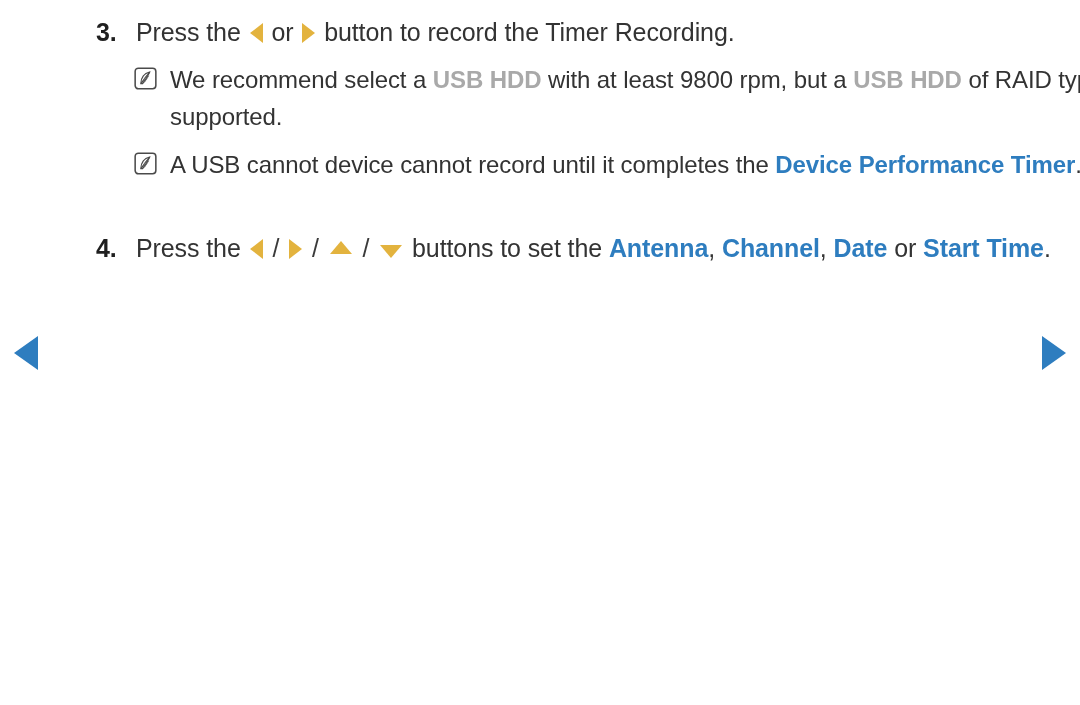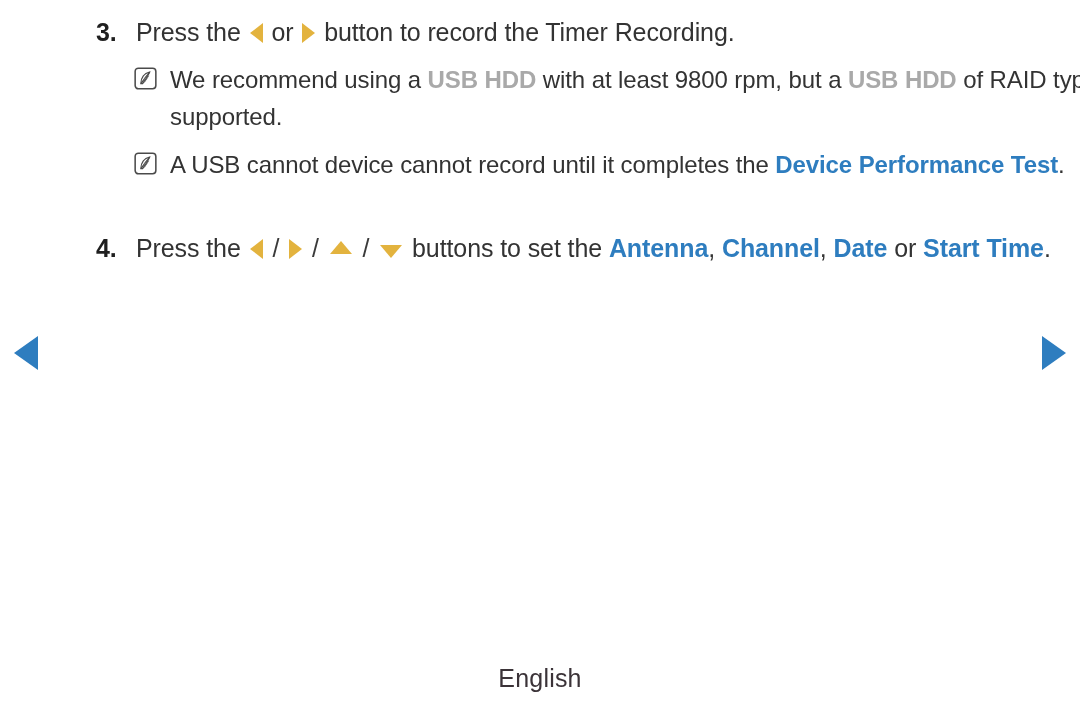--- a/index.html
+++ b/index.html
@@ -165,38 +165,37 @@
       <span>Press the </span><span class="arrow left"></span><span> or </span><span class="arrow right"></span><span> button to record the Timer Recording.</span>
     </p>
 
     <p class="note" style="position:absolute; left:0; top:61px; width:1036px;">
       <svg class="note-icon" viewBox="0 0 24 24">
         <rect x="1.2" y="1.2" width="21.6" height="21.6" rx="3.4" ry="3.4" fill="none" stroke="#4a4a4a" stroke-width="1.6"></rect>
         <path d="M7.2 17.4 C7.2 11.4 10.6 6.6 16.2 5.4 C14.4 9.6 12.2 13.8 8.8 17.4 Z" fill="none" stroke="#4a4a4a" stroke-width="1.4"></path>
         <path d="M7.2 17.4 L16.2 5.4" fill="none" stroke="#4a4a4a" stroke-width="1.2"></path>
         <path d="M9.4 14.0 L14.2 7.6 M10.8 16.1 L15.4 9.2" fill="none" stroke="#6a6a6a" stroke-width="0.9"></path>
       </svg>
-      <span>We recommend using a </span><span class="kw-gray">USB HDD</span><span> with at least 9800 rpm, but a </span><span class="kw-gray">USB HDD</span><span> of RAID type is not supported.</span>
+      <span>We recommend select a </span><span class="kw-gray">USB HDD</span><span> with at least 9800 rpm, but a </span><span class="kw-gray">USB HDD</span><span> of RAID type is not supported.</span>
     </p>
 
     <p class="note" style="position:absolute; left:0; top:146px; width:940px;">
       <svg class="note-icon" viewBox="0 0 24 24">
         <rect x="1.2" y="1.2" width="21.6" height="21.6" rx="3.4" ry="3.4" fill="none" stroke="#4a4a4a" stroke-width="1.6"></rect>
         <path d="M7.2 17.4 C7.2 11.4 10.6 6.6 16.2 5.4 C14.4 9.6 12.2 13.8 8.8 17.4 Z" fill="none" stroke="#4a4a4a" stroke-width="1.4"></path>
         <path d="M7.2 17.4 L16.2 5.4" fill="none" stroke="#4a4a4a" stroke-width="1.2"></path>
         <path d="M9.4 14.0 L14.2 7.6 M10.8 16.1 L15.4 9.2" fill="none" stroke="#6a6a6a" stroke-width="0.9"></path>
       </svg>
-      <span>A USB cannot device cannot record until it completes the </span><span class="kw-blue">Device Performance Test</span><span>.</span>
+      <span>A USB cannot device cannot record until it completes the </span><span class="kw-blue">Device Performance Timer</span><span>.</span>
     </p>
 
     <p class="step" style="position:absolute; left:0; top:230px; width:1010px;">
       <span class="step-num">4.</span>
       <span>Press the </span><span class="arrow left"></span><span class="sep"> / </span><span class="arrow right"></span><span class="sep"> / </span><span class="arrow up"></span><span class="sep"> / </span><span class="arrow down"></span><span> buttons to set the </span><span class="kw-blue">Antenna</span><span>, </span><span class="kw-blue">Channel</span><span>, </span><span class="kw-blue">Date</span><span> or </span><span class="kw-blue">Start Time</span><span>.</span>
     </p>
 
   </div>
 
   <div class="nav prev" title="Previous page"></div>
   <div class="nav next" title="Next page"></div>
 
-  <div class="footer">English</div>
 
 </div>
 
 </body></html>

